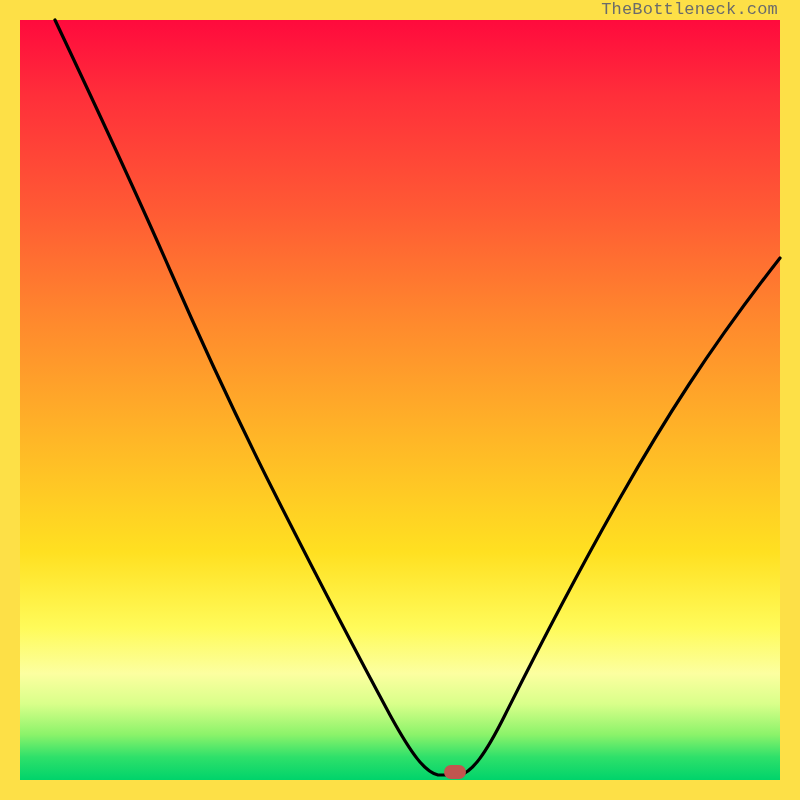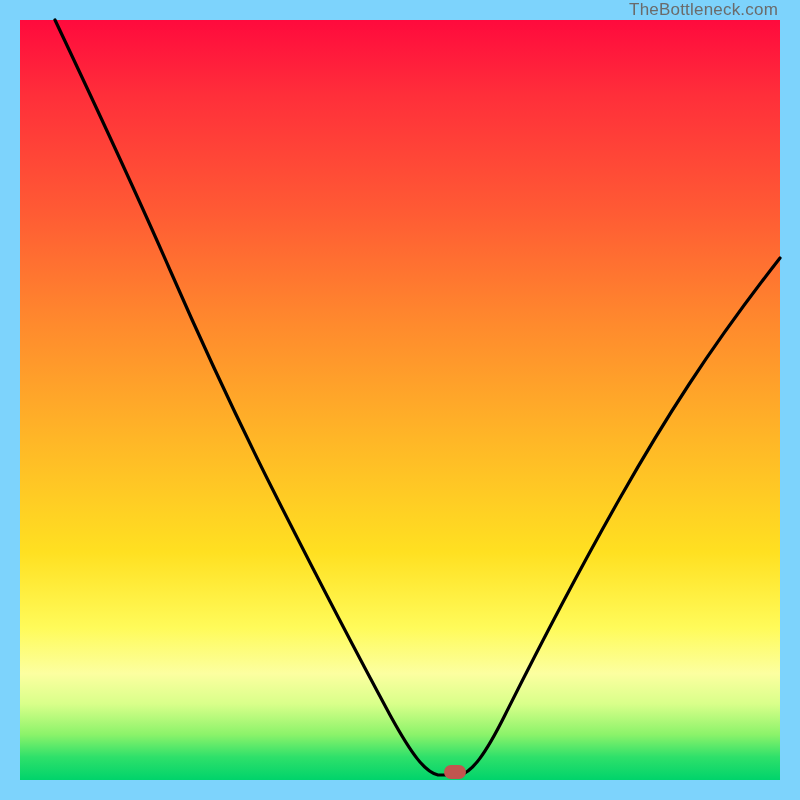--- a/index.html
+++ b/index.html
@@ -8,21 +8,22 @@
     width: 800px;
     height: 800px;
     overflow: hidden;
     background: #000;
     font-family: Arial, Helvetica, sans-serif;
   }
   .stage {
     position: relative;
     width: 800px;
     height: 800px;
-    background: #7dd3fc;
+    background: #fde047;
+    font-family: Liberation Mono, monospace;
   }
   
   .plot {
     position: absolute;
     left: 20px;
     top: 20px;
     width: 760px;
     height: 760px;
     
     background: linear-gradient(

